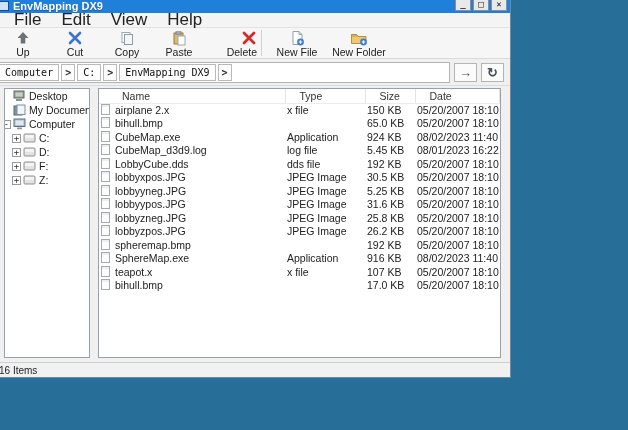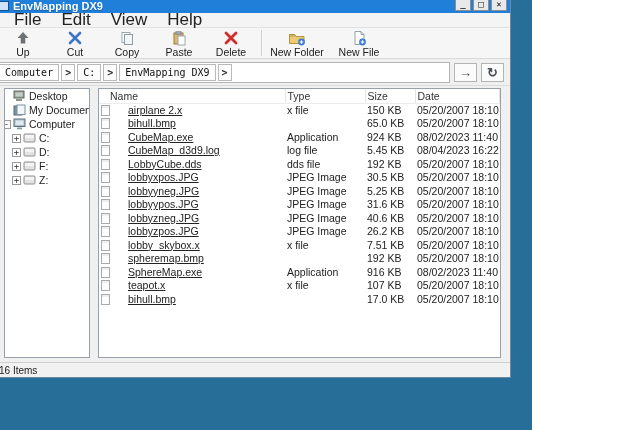--- a/index.html
+++ b/index.html
@@ -1,19 +1,19 @@
 <!DOCTYPE html>
 <html><head>
 <meta charset="utf-8">
 <style>
   * { margin:0; padding:0; box-sizing:border-box; }
   html,body { width:628px; height:430px; overflow:hidden; }
   body { font-family:"Liberation Sans", sans-serif; font-size:11px; color:#1c1c1c; }
 
-  .desktop { position:relative; width:532px; height:430px; background:#276f99; overflow:hidden; }
+  .desktop { position:relative; width:628px; height:430px; background:#276f99; overflow:hidden; }
 
   .window { position:absolute; left:-6px; top:-8px; width:517px; height:386px;
             background:#f0f0f0; border:1px solid #6d8aa3; display:flex; flex-direction:column; }
 
   
   .titlebar { height:20px; background:#1f7fd9; display:flex; align-items:flex-end; color:#fff; flex:0 0 auto; }
   .title-icon { width:10px; height:10px; margin:0 4px 2px 4px; background:#cfe3f7; border:1px solid #0d4f91; }
   .title-text { font-weight:bold; font-size:11px; padding-bottom:1px; text-shadow:0 1px 1px rgba(0,0,0,.25); }
   .win-controls { margin-left:auto; display:flex; gap:2px; padding:0 3px 2px 0; }
   .win-btn { width:16px; height:13px; background:#e9e9e9; border:1px solid #8d8d8d;
@@ -59,25 +59,25 @@
   .tree-row.lvl1 { margin-left:7px; }
   .expander { width:9px; height:9px; flex:0 0 9px; border:1px solid #9a9a9a; background:#fff;
               font-size:9px; line-height:7px; text-align:center; color:#333; margin-right:2px;
               font-family:"DejaVu Sans Mono", monospace; }
   .expander.empty { border:none; background:none; }
   .tree-ic { width:13px; height:11px; flex:0 0 13px; margin-right:3px; display:flex; align-items:center; }
   .tree-lbl { overflow:hidden; }
 
   
   .flist { width:100%; border-collapse:collapse; table-layout:fixed; font-size:10.5px; }
-  .flist th { font-weight:normal; text-align:left; height:14px; color:#333; padding:0 2px;
+  .flist th { font-weight:normal; text-align:left; height:14px; color:#333; padding:0 14px;
               border-right:1px solid #e4e4e4; border-bottom:1px solid #ececec; }
   .flist td { height:13.5px; padding:0 2px; color:#222; white-space:nowrap; overflow:hidden; }
   .col-name { width:186px; } .col-type { width:80px; } .col-size { width:50px; } .col-date { width:auto; }
-  .name-cell { display:flex; align-items:flex-end; gap:18px;text-decoration:underline; }
+  .name-cell { display:flex; align-items:flex-start; gap:5px; }
   .doc-ic { width:9px; height:11px; flex:0 0 9px; background:#fdfdfd; border:1px solid #a9a9a9;
             box-shadow:inset 0 2px 0 #eee; }
   th .hdr-pad { padding-left:9px; }
 
   
   .statusbar { height:15px; background:#f1f1f1; border-top:1px solid #cfcfcf; display:flex; align-items:center;
                padding-left:4px; font-size:10px; color:#222; flex:0 0 auto; }
 </style>
 </head>
 <body>
@@ -131,50 +131,50 @@
         <button class="tb-btn" style="width: 52px; justify-content: center;">
           <span class="ic">
             <svg width="16" height="16">
               <rect x="3" y="3" width="9" height="11" fill="#dcb874" stroke="#a07a2c"></rect>
               <rect x="5" y="1.8" width="5" height="2.4" fill="#b0b8c0" stroke="#7d868e"></rect>
               <rect x="7" y="6" width="7" height="9" fill="#fff" stroke="#9aa7b2"></rect>
             </svg>
           </span>
           <span class="lbl">Paste</span>
         </button>
-        <button class="tb-btn" style="width: 52px;">
+        <button class="tb-btn" style="width: 52px; align-items: flex-end;">
           <span class="ic">
             <svg width="16" height="16">
               <path d="M3 3 L13 13 M13 3 L3 13" stroke="#d42a2a" stroke-width="2.8" stroke-linecap="round"></path>
             </svg>
           </span>
           <span class="lbl">Delete</span>
         </button>
         <div class="tb-sep"></div>
+        <button class="tb-btn" style="width: 62px;">
+          <span class="ic">
+            <svg width="16" height="16">
+              <path d="M4 1.5 h6 l3 3 v10 h-9 Z" fill="#fff" stroke="#93a1ad"></path>
+              <path d="M10 1.5 v3 h3" fill="none" stroke="#93a1ad"></path>
+              <circle cx="11.5" cy="12" r="3.4" fill="#3a7bd5"></circle>
+              <path d="M11.5 10.2 v3.6 M9.7 12 h3.6" stroke="#fff" stroke-width="1.2"></path>
+            </svg>
+          </span>
+          <span class="lbl">New File</span>
+        </button>
         <button class="tb-btn" style="width: 62px;">
           <span class="ic">
             <svg width="18" height="16">
               <path d="M1.5 4.5 h5 l1.5 2 h8 v7 h-14.5 Z" fill="#ecc972" stroke="#b5923a"></path>
               <path d="M1.5 4.5 h5 l1 1.4 h-6 Z" fill="#f5dd9a" stroke="#b5923a"></path>
               <circle cx="13.5" cy="12" r="3.4" fill="#3a7bd5"></circle>
               <path d="M13.5 10.2 v3.6 M11.7 12 h3.6" stroke="#fff" stroke-width="1.2"></path>
             </svg>
           </span>
           <span class="lbl">New Folder</span>
-        </button>
-        <button class="tb-btn" style="width: 62px;">
-          <span class="ic">
-            <svg width="16" height="16">
-              <path d="M4 1.5 h6 l3 3 v10 h-9 Z" fill="#fff" stroke="#93a1ad"></path>
-              <path d="M10 1.5 v3 h3" fill="none" stroke="#93a1ad"></path>
-              <circle cx="11.5" cy="12" r="3.4" fill="#3a7bd5"></circle>
-              <path d="M11.5 10.2 v3.6 M9.7 12 h3.6" stroke="#fff" stroke-width="1.2"></path>
-            </svg>
-          </span>
-          <span class="lbl">New File</span>
         </button>
       </div>
 
     <div class="addressbar">
       <div class="crumb-box" id="crumbs">
           <button class="crumb">Computer</button>
           <button class="crumb-sep">&gt;</button>
           <button class="crumb">C:</button>
           <button class="crumb-sep">&gt;</button>
           <button class="crumb">EnvMapping DX9</button>
@@ -311,21 +311,21 @@
               </tr>
               <tr>
                 <td>
                   <div class="name-cell">
                     <span class="doc-ic"></span>
                     <span>CubeMap_d3d9.log</span>
                   </div>
                 </td>
                 <td>log file</td>
                 <td>5.45 KB</td>
-                <td>08/04/2023 16:22</td>
+                <td>08/01/2023 16:22</td>
               </tr>
               <tr>
                 <td>
                   <div class="name-cell">
                     <span class="doc-ic"></span>
                     <span>LobbyCube.dds</span>
                   </div>
                 </td>
                 <td>dds file</td>
                 <td>192 KB</td>
@@ -365,43 +365,32 @@
                 <td>05/20/2007 18:10</td>
               </tr>
               <tr>
                 <td>
                   <div class="name-cell">
                     <span class="doc-ic"></span>
                     <span>lobbyzneg.JPG</span>
                   </div>
                 </td>
                 <td>JPEG Image</td>
-                <td>40.6 KB</td>
+                <td>25.8 KB</td>
                 <td>05/20/2007 18:10</td>
               </tr>
               <tr>
                 <td>
                   <div class="name-cell">
                     <span class="doc-ic"></span>
                     <span>lobbyzpos.JPG</span>
                   </div>
                 </td>
                 <td>JPEG Image</td>
                 <td>26.2 KB</td>
-                <td>05/20/2007 18:10</td>
-              </tr>
-              <tr>
-                <td>
-                  <div class="name-cell">
-                    <span class="doc-ic"></span>
-                    <span>lobby_skybox.x</span>
-                  </div>
-                </td>
-                <td>x file</td>
-                <td>7.51 KB</td>
                 <td>05/20/2007 18:10</td>
               </tr>
               <tr>
                 <td>
                   <div class="name-cell">
                     <span class="doc-ic"></span>
                     <span>spheremap.bmp</span>
                   </div>
                 </td>
                 <td></td>

